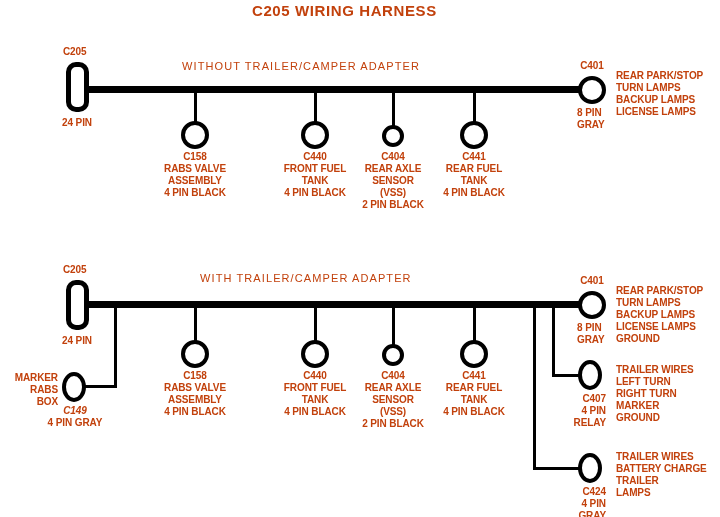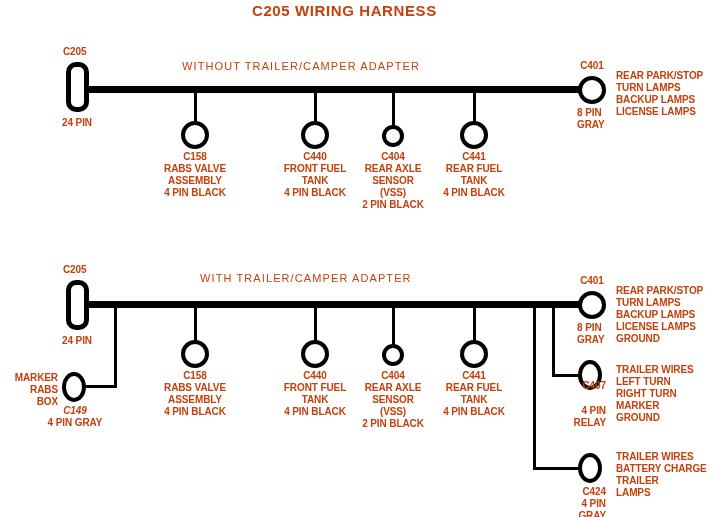--- a/index.html
+++ b/index.html
@@ -192,21 +192,21 @@
     <div class="lbl left" style="left:577px; top:334px;">GRAY</div>
     <div class="lbl left" style="left:616px; top:285px;">REAR PARK/STOP</div>
     <div class="lbl left" style="left:616px; top:297px;">TURN LAMPS</div>
     <div class="lbl left" style="left:616px; top:309px;">BACKUP LAMPS</div>
     <div class="lbl left" style="left:616px; top:321px;">LICENSE LAMPS</div>
     <div class="lbl left" style="left:616px; top:333px;">GROUND</div>
 
     <div class="wire-v" style="left:552px; top:304px; height:72px;"></div>
     <div class="wire-h" style="left:552px; top:374px; width:30px;"></div>
     <div class="conn-oval" style="left:578px; top:360px; width:24px; height:30px;"></div>
-    <div class="lbl right" style="left:606px; top:380px;">C407</div>
+    <div class="lbl right" style="left:606px; top:393px;">C407</div>
     <div class="lbl right" style="left:606px; top:405px;">4 PIN</div>
     <div class="lbl right" style="left:606px; top:417px;">RELAY</div>
     <div class="lbl left" style="left:616px; top:364px;">TRAILER WIRES</div>
     <div class="lbl left" style="left:616px; top:376px;"> LEFT TURN</div>
     <div class="lbl left" style="left:616px; top:388px;">RIGHT TURN</div>
     <div class="lbl left" style="left:616px; top:400px;">MARKER</div>
     <div class="lbl left" style="left:616px; top:412px;">GROUND</div>
 
     <div class="wire-v" style="left:533px; top:304px; height:165px;"></div>
     <div class="wire-h" style="left:533px; top:467px; width:49px;"></div>

